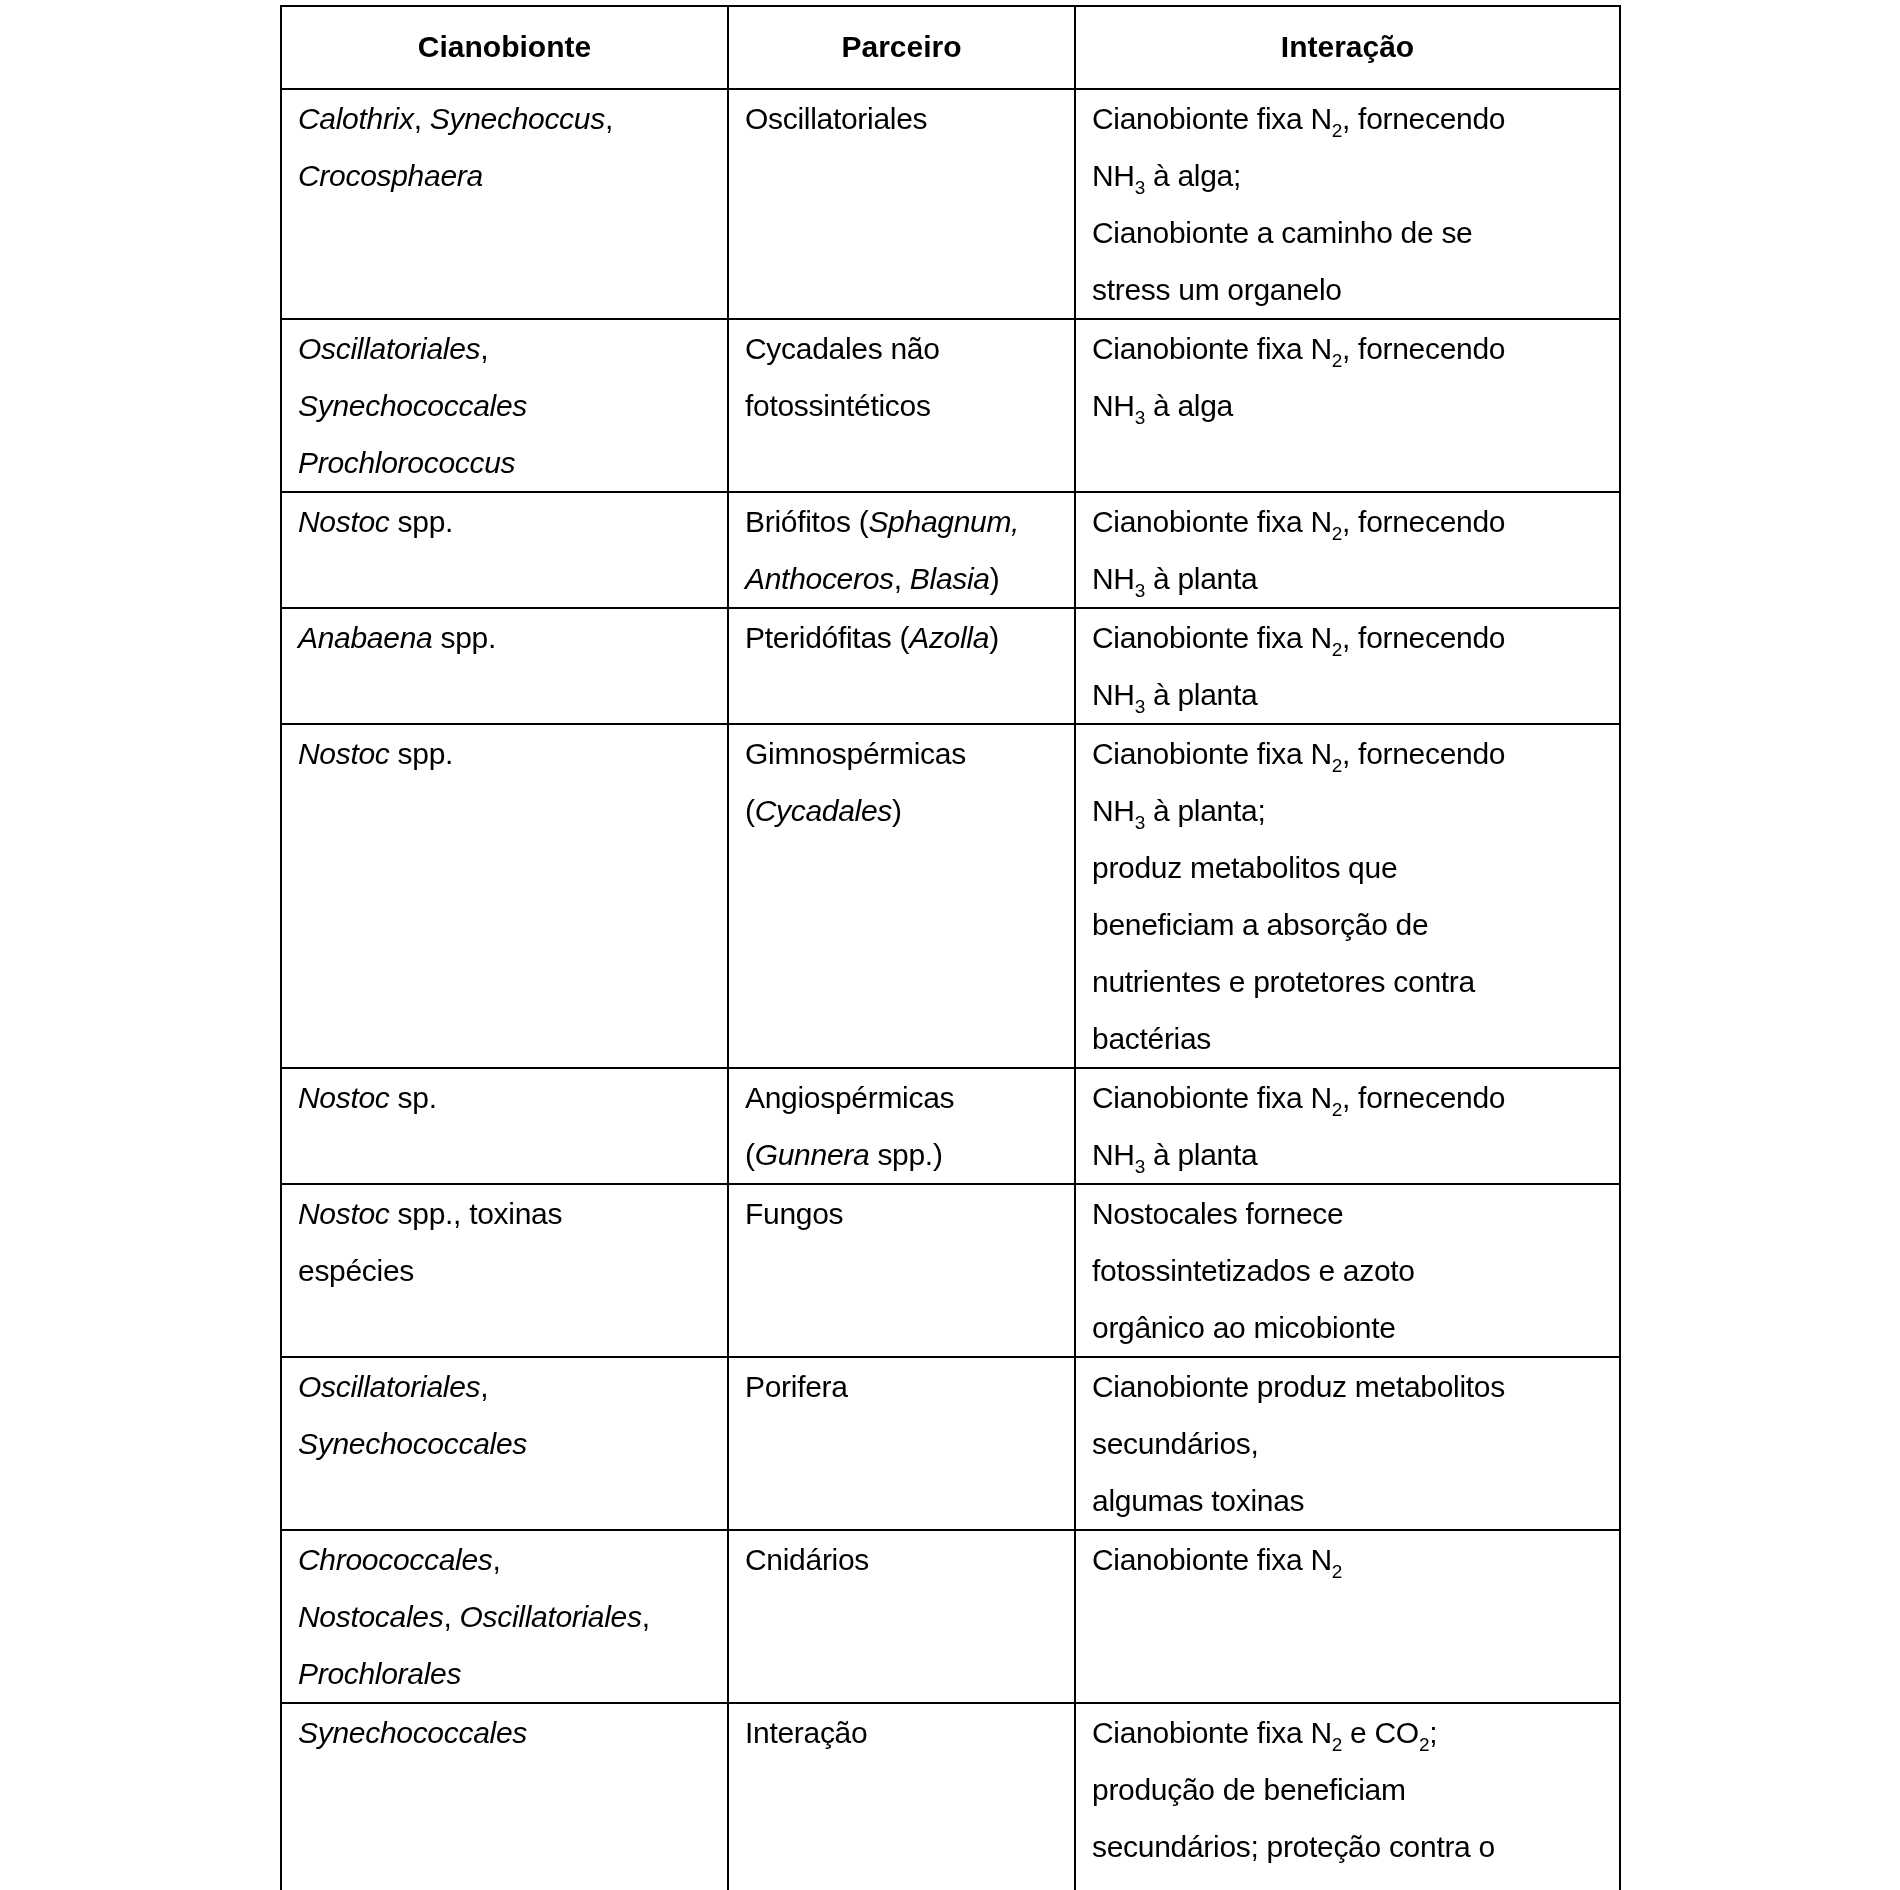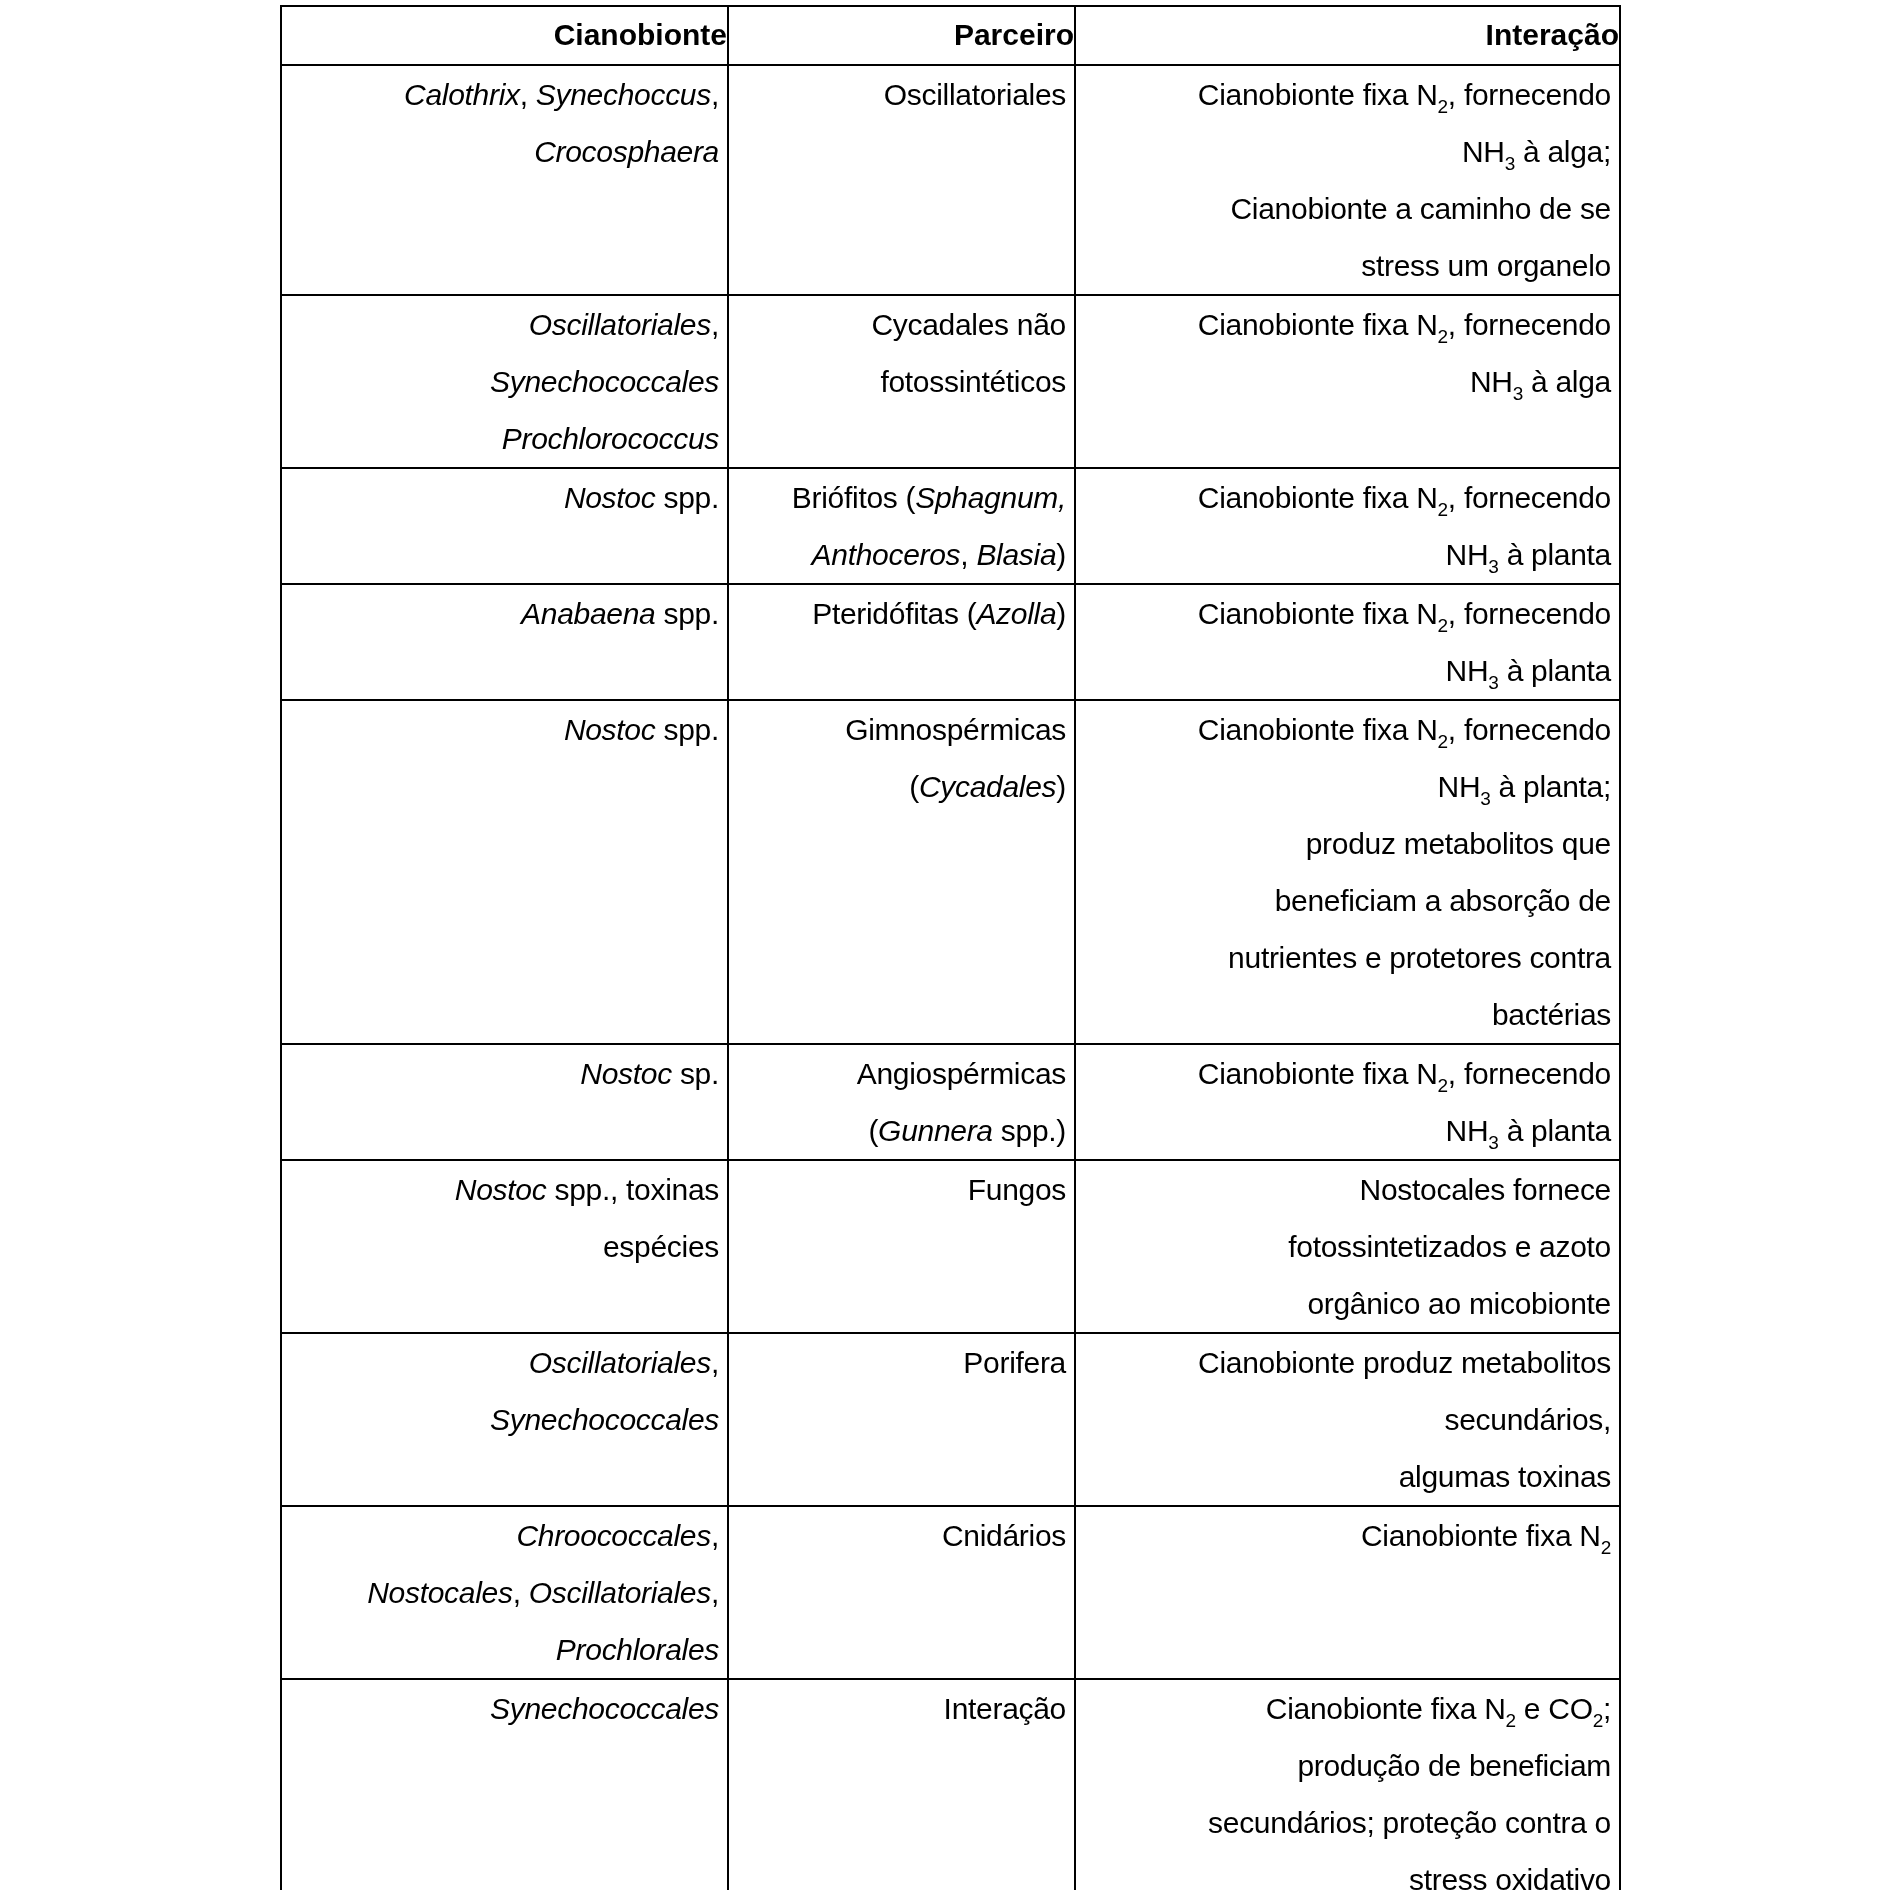--- a/index.html
+++ b/index.html
@@ -22,29 +22,30 @@
     border-collapse: collapse;
     table-layout: fixed;
     width: 1339px;
   }
   #doc-table col.c1 { width: 447px; }
   #doc-table col.c2 { width: 347px; }
   #doc-table col.c3 { width: 545px; }
   #doc-table th, #doc-table td {
     border: 2.5px solid #000000;
     vertical-align: top;
-    padding: 0 8px 0 10px;
+    padding: 0 8px 0 16px;
     font-size: 30px;
     line-height: 57px;
-    text-align: right;
+    text-align: left;
   }
   #doc-table th {
     font-weight: bold;
+    text-align: center;
     height: 57px;
-    padding: 0;
+    padding: 12px;
     font-size: 30px;
     line-height: 56px;
   }
   .cell-line {
     display: block;
     white-space: nowrap;
     height: 57px;
     letter-spacing: -0.3px;
   }
   .seg-i { font-style: italic; }

